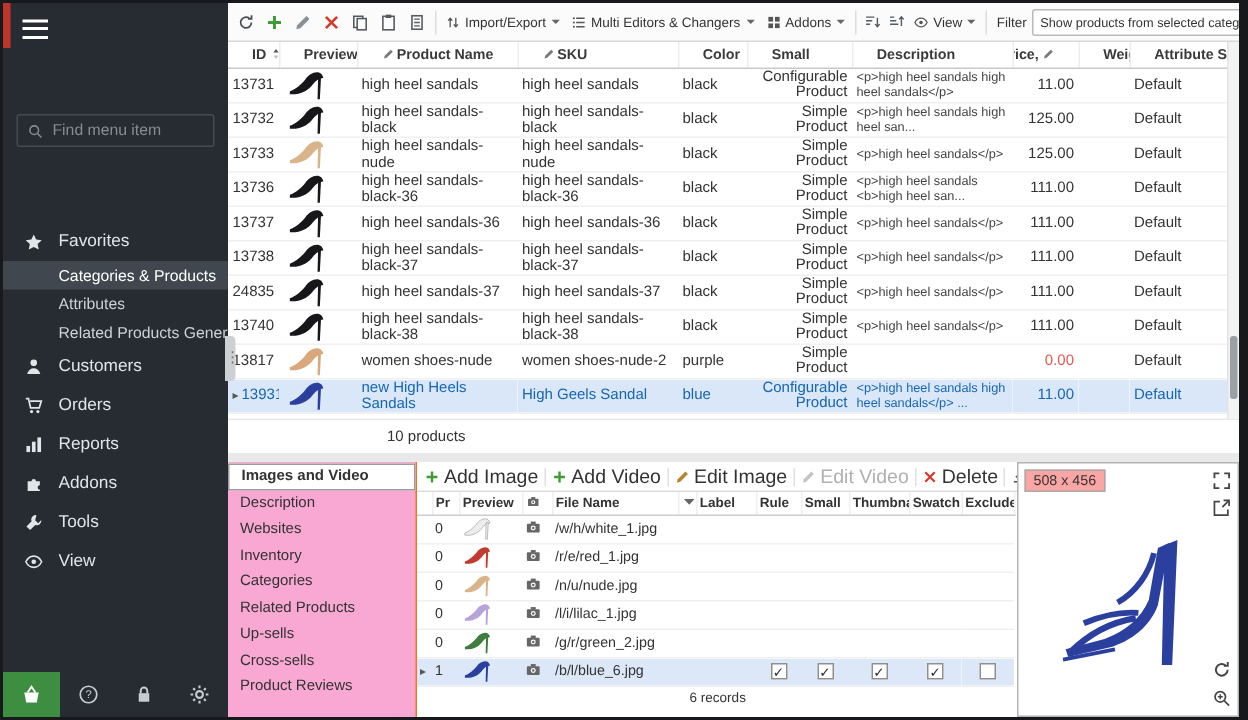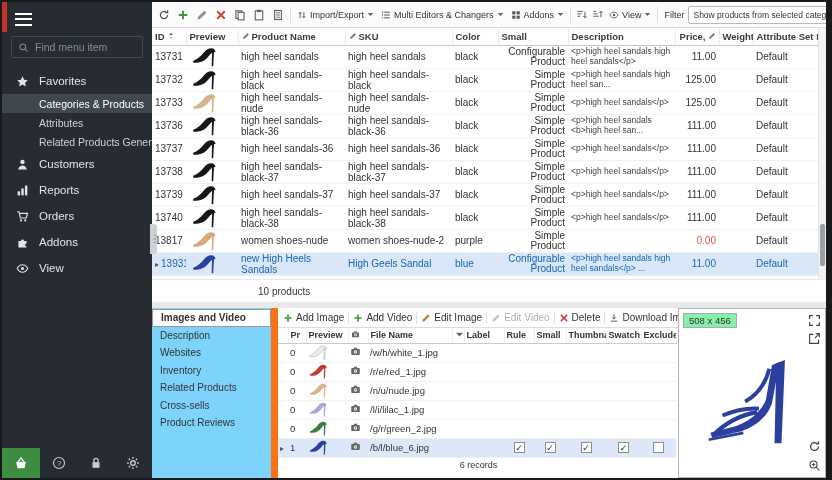--- a/index.html
+++ b/index.html
@@ -1,21 +1,21 @@
 <!DOCTYPE html>
 <html><head>
 <meta charset="utf-8">
 <style>
   *{box-sizing:border-box;}
   html,body{margin:0;padding:0;background:#cfcfcf;font-family:"Liberation Sans",sans-serif;}
   .app{position:relative;width:832px;height:480px;background:#fff;border:2px solid #17191c;border-right:6px solid #17191c;display:flex;overflow:hidden;}
   .red-corner{position:absolute;left:0;top:0;width:5px;height:30px;background:#c03529;z-index:6;}
   .splitter{position:absolute;left:148px;top:222px;width:7px;height:30px;background:#cdd1d5;border-radius:0 3px 3px 0;z-index:5;color:#6b7177;font-size:10px;line-height:30px;text-align:center;}
   
-  .sidebar{width:150px;flex:0 0 150px;background:#272c33;color:#e2e5e8;display:flex;flex-direction:column;}
+  .sidebar{width:150px;flex:0 0 150px;background:#272c33;color:#e2e5e8;display:flex;flex-direction:column;gap:40px;}
   .sb-top{height:34px;display:flex;align-items:center;padding-left:13px;flex:0 0 34px;}
   .hamburger{display:block;width:17px;height:13px;border-top:2px solid #fff;border-bottom:2px solid #fff;position:relative;}
   .hamburger::after{content:'';position:absolute;left:0;top:3.5px;width:100%;height:2px;background:#fff;}
   .sb-search{margin:0 9px 10px;height:22px;border:1px solid #434a52;border-radius:2px;display:flex;align-items:center;gap:6px;padding:0 6px;color:#858c93;font-size:10.5px;flex:0 0 22px;}
   .sb-search .ic svg{width:11px;height:11px;}
   .sb-menu{flex:1;overflow:hidden;}
   .sb-item{height:26px;display:flex;align-items:center;gap:10px;padding-left:13px;font-size:11.5px;cursor:pointer;}
   .sb-item .ic{width:14px;flex:0 0 14px;}
   .sb-item .ic svg{width:13px;height:13px;}
   .sb-item .lbl{white-space:nowrap;overflow:hidden;}
@@ -37,62 +37,62 @@
   .tmenu{flex:0 0 auto;height:20px;border:none;background:transparent;display:flex;align-items:center;gap:3px;padding:0 3px;font-size:9px;color:#333;cursor:pointer;font-family:inherit;}
   .tmenu .ic svg{width:10px;height:10px;color:#555;}
   .tmenu .caret svg{width:7px;height:7px;color:#666;}
   .tsep{width:1px;height:16px;background:#ddd;margin:0 2px;flex:0 0 1px;}
   .tfilter-label{font-size:9px;color:#333;margin:0 3px;flex:0 0 auto;}
   .tselect{flex:0 0 auto;width:150px;height:18px;border:1px solid #b9b9b9;border-radius:2px;background:#fff;display:flex;align-items:center;justify-content:space-between;padding:0 4px;font-size:8.5px;color:#333;cursor:pointer;overflow:hidden;}
   
   .gridwrap{position:relative;height:252px;flex:0 0 252px;border-bottom:1px solid #e8e8e8;overflow:hidden;}
   table{border-collapse:collapse;table-layout:fixed;}
   .pgrid{width:666px;font-size:10px;color:#333;}
-  .pgrid th{height:17px;font-size:9.5px;font-weight:bold;text-align:left;padding:0 3px;border-bottom:1px solid #c9c9c9;border-right:1px solid #ededed;color:#3a3a3a;overflow:hidden;white-space:nowrap;}
+  .pgrid th{height:17px;font-size:9.5px;font-weight:bold;text-align:left;padding:0 16px;border-bottom:1px solid #c9c9c9;border-right:1px solid #ededed;color:#3a3a3a;overflow:hidden;white-space:nowrap;}
   .pgrid th .hdr{display:flex;align-items:center;gap:2px;}
   .pgrid th .hdr .ic svg{width:8px;height:8px;color:#7a7a7a;}
   .pgrid td{height:23px;padding:0 3px;border-bottom:1px solid #f0f0f0;overflow:hidden;vertical-align:middle;}
   .pgrid .desc{font-size:8.5px;line-height:9.5px;color:#444;padding:1px 3px;white-space:normal;}
   .pgrid .small{font-size:10px;white-space:normal;line-height:10px;text-align:right;}
   .pgrid .price{text-align:right;}
   .pgrid .price.zero{color:#e2574c;}
   .pgrid tr.sel td{background:#d9e7f8;color:#1766b0;}
   .pgrid tr.sel .desc{color:#1766b0;}
   .expander{color:#555;font-size:8px;margin-right:2px;}
   .thumb{width:30px;height:21px;display:flex;align-items:center;justify-content:center;}
   .thumb svg{width:26px;height:20px;}
   .vscroll{position:absolute;right:0;top:0;bottom:0;width:8px;background:#f3f3f3;border-left:1px solid #e3e3e3;}
   .vthumb{position:absolute;left:1px;width:5px;height:42px;top:196px;background:#9aa0a6;border-radius:2px;}
   .grid-footer{height:22px;flex:0 0 22px;display:flex;align-items:center;padding-left:106px;font-size:10px;color:#333;}
   
   .bottom{flex:1;display:flex;border-top:6px solid #e9e9e9;min-height:0;}
-  .tabs{flex:0 0 126px;border-right:7px solid #f97316;padding-top:1px;background:#7dd3fc;overflow:hidden;}
+  .tabs{flex:0 0 126px;border-right:1px solid #f97316;padding-top:1px;background:#f9a8d4;overflow:hidden;}
   .tab{height:17.5px;display:flex;align-items:center;padding-left:8px;font-size:10px;color:#333;cursor:pointer;white-space:nowrap;overflow:hidden;}
   .tab.sel{border:1px solid #9b9b9b;background:#fff;font-weight:bold;}
   .media{flex:1;min-width:0;display:flex;flex-direction:column;background:#fff;}
   .mtoolbar{height:20px;flex:0 0 20px;display:flex;align-items:center;padding:0 2px;border-bottom:1px solid #ddd;overflow:hidden;white-space:nowrap;}
-  .mbtn{flex:0 0 auto;height:32px;border:none;background:transparent;display:flex;align-items:center;gap:3px;padding:0 3px;font-size:10px;color:#333;cursor:pointer;font-family:inherit;}
+  .mbtn{flex:0 0 auto;height:32px;border:none;background:transparent;display:flex;align-items:center;gap:3px;padding:0 3px;font-size:13px;color:#333;cursor:pointer;font-family:inherit;}
   .mbtn .ic svg{width:10px;height:10px;}
   .mbtn.disabled{color:#b0b0b0;cursor:default;}
   .mbtn.disabled .ic svg{color:#c4c4c4;}
   .msep{width:1px;height:12px;background:#e0e0e0;margin:0 1px;flex:0 0 1px;}
   .mgrid{width:398px;font-size:9.5px;color:#333;}
   .mgrid th{height:15px;font-size:9px;font-weight:bold;text-align:left;padding:0 2px;border-bottom:1px solid #ccc;border-right:1px solid #efefef;overflow:hidden;white-space:nowrap;}
   .mgrid th .ic svg{width:9px;height:9px;color:#666;}
   .mgrid td{height:19px;padding:0 2px;border-bottom:1px solid #f0f0f0;overflow:hidden;white-space:nowrap;vertical-align:middle;}
   .mgrid td .ic svg{width:11px;height:11px;color:#666;}
   .mgrid tr.sel td{background:#dce8f7;}
   .mthumb{display:flex;align-items:center;justify-content:flex-start;}
   .mthumb svg{width:20px;height:15px;}
   .ctr{text-align:center;}
   .cb{width:11px;height:11px;border:1px solid #8f8f8f;background:#fff;margin:0 auto;font-size:9px;line-height:10px;text-align:center;color:#2d2d2d;}
   .m-footer{height:14px;display:flex;align-items:center;justify-content:center;font-size:9px;color:#333;}
   
   .preview{flex:0 0 148px;position:relative;border:1px solid #b3b3b3;background:#fff;margin-left:-1px;}
-  .size-badge{position:absolute;left:4px;top:4px;border:1px solid #a9a9a9;background:#86efac;padding:1px 5px;font-size:9.5px;color:#333;z-index:2;}
+  .size-badge{position:absolute;left:4px;top:4px;border:1px solid #a9a9a9;background:#fca5a5;padding:1px 5px;font-size:9.5px;color:#333;z-index:2;}
   .pv-ic{position:absolute;width:14px;height:14px;color:#444;z-index:2;cursor:pointer;display:flex;align-items:center;justify-content:center;}
   .pv-ic svg{width:13px;height:13px;}
   #pv-expand{right:4px;top:4px;}
   #pv-external{right:4px;top:22px;}
   #pv-rotate{right:4px;bottom:24px;}
   #pv-zoom{right:4px;bottom:5px;}
   .pv-img{position:absolute;left:0;top:0;right:0;bottom:0;display:flex;align-items:center;justify-content:center;}
   .pv-img svg{width:104px;height:128px;}
 </style>
 </head>
@@ -140,44 +140,52 @@
             <svg viewBox="0 0 16 16">
               <circle cx="8" cy="4.8" r="2.7" fill="currentColor"></circle>
               <path d="M2.6 14c.9-3.2 3-4.8 5.4-4.8s4.5 1.6 5.4 4.8z" fill="currentColor"></path>
             </svg>
           </span>
           <span class="lbl">Customers</span>
         </div>
         <div class="sb-item">
           <span class="ic">
             <svg viewBox="0 0 16 16">
+              <path d="M1.5 2.2h2.2l1.7 7.6h7.1l1.7-5.6H5" fill="none" stroke="currentColor" stroke-width="1.4"></path>
+              <circle cx="6.2" cy="12.8" r="1.3" fill="currentColor"></circle>
+              <circle cx="11.4" cy="12.8" r="1.3" fill="currentColor"></circle>
+            </svg>
+          </span>
+          <span class="lbl">Orders</span>
+        </div>
+        <div class="sb-item">
+          <span class="ic">
+            <svg viewBox="0 0 16 16">
               <rect x="2" y="9" width="3" height="5" fill="currentColor"></rect>
               <rect x="6.5" y="5.5" width="3" height="8.5" fill="currentColor"></rect>
               <rect x="11" y="2" width="3" height="12" fill="currentColor"></rect>
             </svg>
           </span>
           <span class="lbl">Reports</span>
         </div>
         <div class="sb-item">
           <span class="ic">
             <svg viewBox="0 0 16 16">
-              <path d="M1.5 2.2h2.2l1.7 7.6h7.1l1.7-5.6H5" fill="none" stroke="currentColor" stroke-width="1.4"></path>
-              <circle cx="6.2" cy="12.8" r="1.3" fill="currentColor"></circle>
-              <circle cx="11.4" cy="12.8" r="1.3" fill="currentColor"></circle>
-            </svg>
-          </span>
-          <span class="lbl">Orders</span>
+              <path d="M3 6h3.2a1.8 1.8 0 1 1 3.6 0H13v3.2a1.8 1.8 0 1 0 0 3.6V14H3z" fill="currentColor"></path>
+            </svg>
+          </span>
+          <span class="lbl">Addons</span>
         </div>
         <div class="sb-item">
           <span class="ic">
             <svg viewBox="0 0 16 16">
-              <path d="M3 6h3.2a1.8 1.8 0 1 1 3.6 0H13v3.2a1.8 1.8 0 1 0 0 3.6V14H3z" fill="currentColor"></path>
-            </svg>
-          </span>
-          <span class="lbl">Addons</span>
+              <path d="M10.2 1.8a3.6 3.6 0 0 0-4 4.9L2 11l3 3 4.3-4.2a3.6 3.6 0 0 0 4.9-4L11.6 8.4 9.2 6z" fill="currentColor"></path>
+            </svg>
+          </span>
+          <span class="lbl">Tools</span>
         </div>
         <div class="sb-item">
           <span class="ic">
             <svg viewBox="0 0 16 16">
               <path d="M1.5 8C3 5 5.3 3.4 8 3.4S13 5 14.5 8C13 11 10.7 12.6 8 12.6S3 11 1.5 8z" fill="none" stroke="currentColor" stroke-width="1.3"></path>
               <circle cx="8" cy="8" r="1.9" fill="currentColor"></circle>
             </svg>
           </span>
           <span class="lbl">View</span>
         </div>
@@ -556,21 +564,21 @@
               <td><span>high heel sandals-black-37</span></td>
               <td><span>high heel sandals-black-37</span></td>
               <td><span>black</span></td>
               <td class="small"><span>Simple Product</span></td>
               <td class="desc"><span>&lt;p&gt;high heel sandals&lt;/p&gt;</span></td>
               <td class="price"><span>111.00</span></td>
               <td><span></span></td>
               <td><span>Default</span></td>
             </tr>
             <tr class="prow">
-              <td><span>13739</span></td>
+              <td><span>24835</span></td>
               <td>
                 <div class="thumb">
                   <svg viewBox="0 0 64 52">
                     <path d="M4 36 C14 32 24 24 31 15 C36 8 43 3 51 3 C57 3 61 7 62 13 C55 13 49 17 44 24 C37 33 27 40 14 41 L4 41 Z" fill="#17171a"></path>
                     <path d="M53 12 L58 12 L56 50 L52 50 Z" fill="#17171a"></path>
                   </svg>
                 </div>
               </td>
               <td><span>high heel sandals-37</span></td>
               <td><span>high heel sandals-37</span></td>
@@ -657,21 +665,27 @@
           <div class="tab">
             <span>Description</span>
           </div>
           <div class="tab">
             <span>Websites</span>
           </div>
           <div class="tab">
             <span>Inventory</span>
           </div>
           <div class="tab">
+            <span>Categories</span>
+          </div>
+          <div class="tab">
             <span>Related Products</span>
+          </div>
+          <div class="tab">
+            <span>Up-sells</span>
           </div>
           <div class="tab">
             <span>Cross-sells</span>
           </div>
           <div class="tab">
             <span>Product Reviews</span>
           </div>
         </div>
 
       <div class="media">

